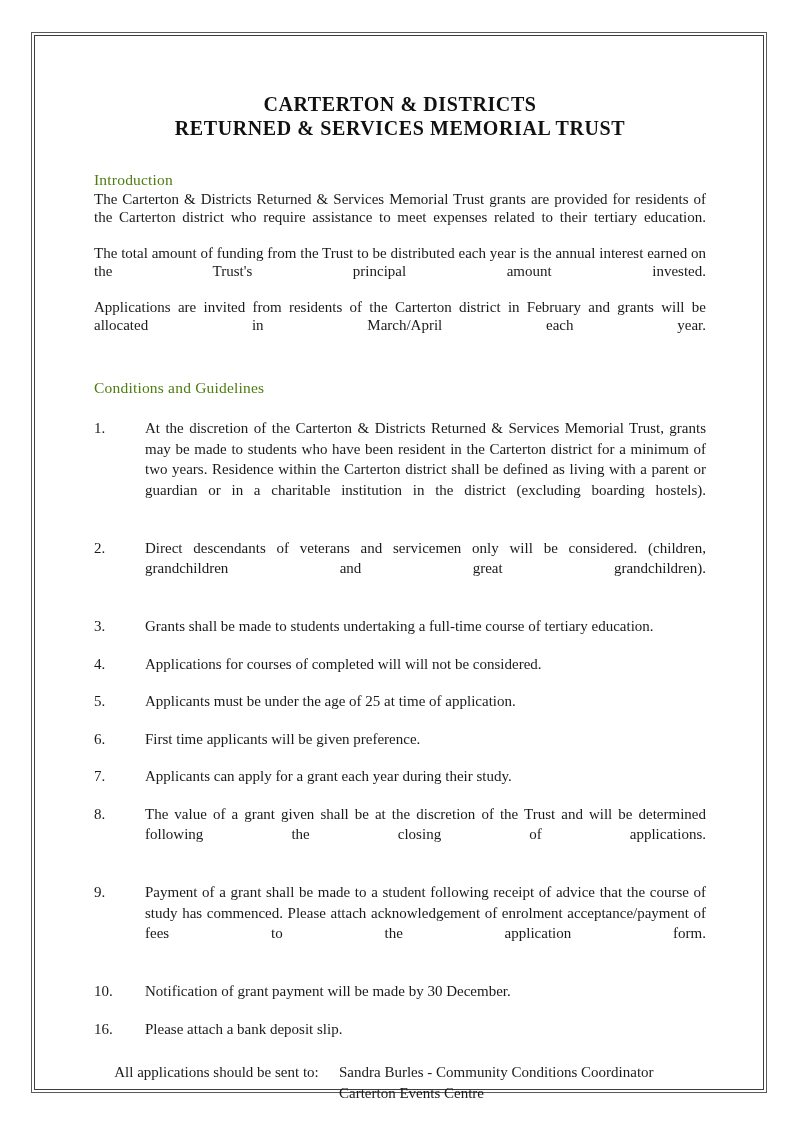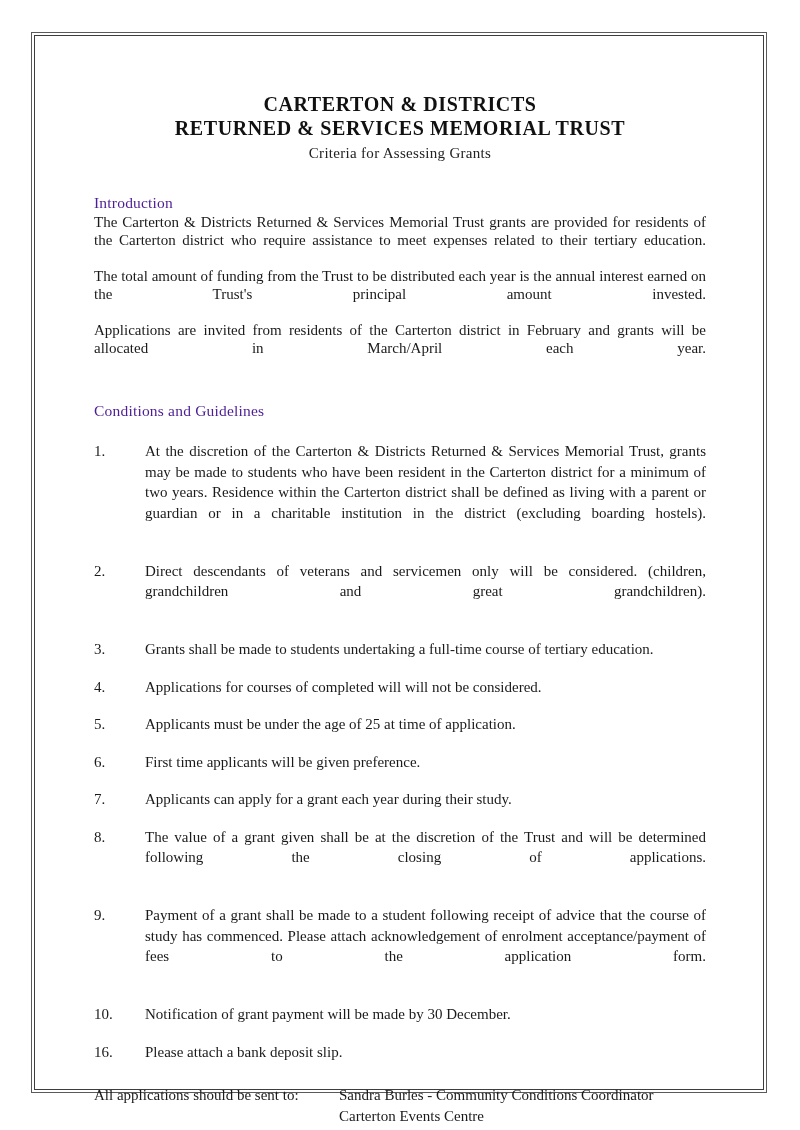--- a/index.html
+++ b/index.html
@@ -70,21 +70,21 @@
     letter-spacing: 0.3px;
     color: #222222;
     margin-top: 3px;
   }
 
   
   .section-heading {
     font-size: 15.5px;
     line-height: 20px;
     letter-spacing: 0.2px;
-    color: #4c1d95;
+    color: #4d7c0f;
   }
   .intro-heading {
     margin-top: 30px;
   }
   .conditions-heading {
     margin-top: 26px;
   }
 
   
   .para {
@@ -143,20 +143,21 @@
     display: flex;
     align-items: flex-start;
     margin-top: 23px;
   }
   .footer-label {
     flex: 0 0 245px;
     width: 245px;
     font-size: 15px;
     line-height: 20.5px;
     color: #1a1a1a;
+    text-align: center;
   }
   .footer-address {
     flex: 1 1 auto;
     font-size: 15px;
     line-height: 20.5px;
     color: #1a1a1a;
   }
   .footer-address div {
     white-space: nowrap;
   }
@@ -168,21 +169,20 @@
 
   <div class="page-border-outer"></div>
   <div class="page-border-inner"></div>
 
   <div class="content">
 
     <div class="doc-title">
       <span>CARTERTON &amp; DISTRICTS</span>
       <span class="line2">RETURNED &amp; SERVICES MEMORIAL TRUST</span>
     </div>
-    <div class="doc-subtitle">Criteria for Assessing Grants</div>
 
     <div class="section-heading intro-heading">Introduction</div>
     <div class="intro-body">
       <p class="para">The Carterton &amp; Districts Returned &amp; Services Memorial Trust grants are provided for residents of the Carterton district who require assistance to meet expenses related to their tertiary education.</p>
       <p class="para">The total amount of funding from the Trust to be distributed each year is the annual interest earned on the Trust's principal amount invested.</p>
       <p class="para">Applications are invited from residents of the Carterton district in February and grants will be allocated in March/April each year.</p>
     </div>
 
     <div class="section-heading conditions-heading">Conditions and Guidelines</div>
 

